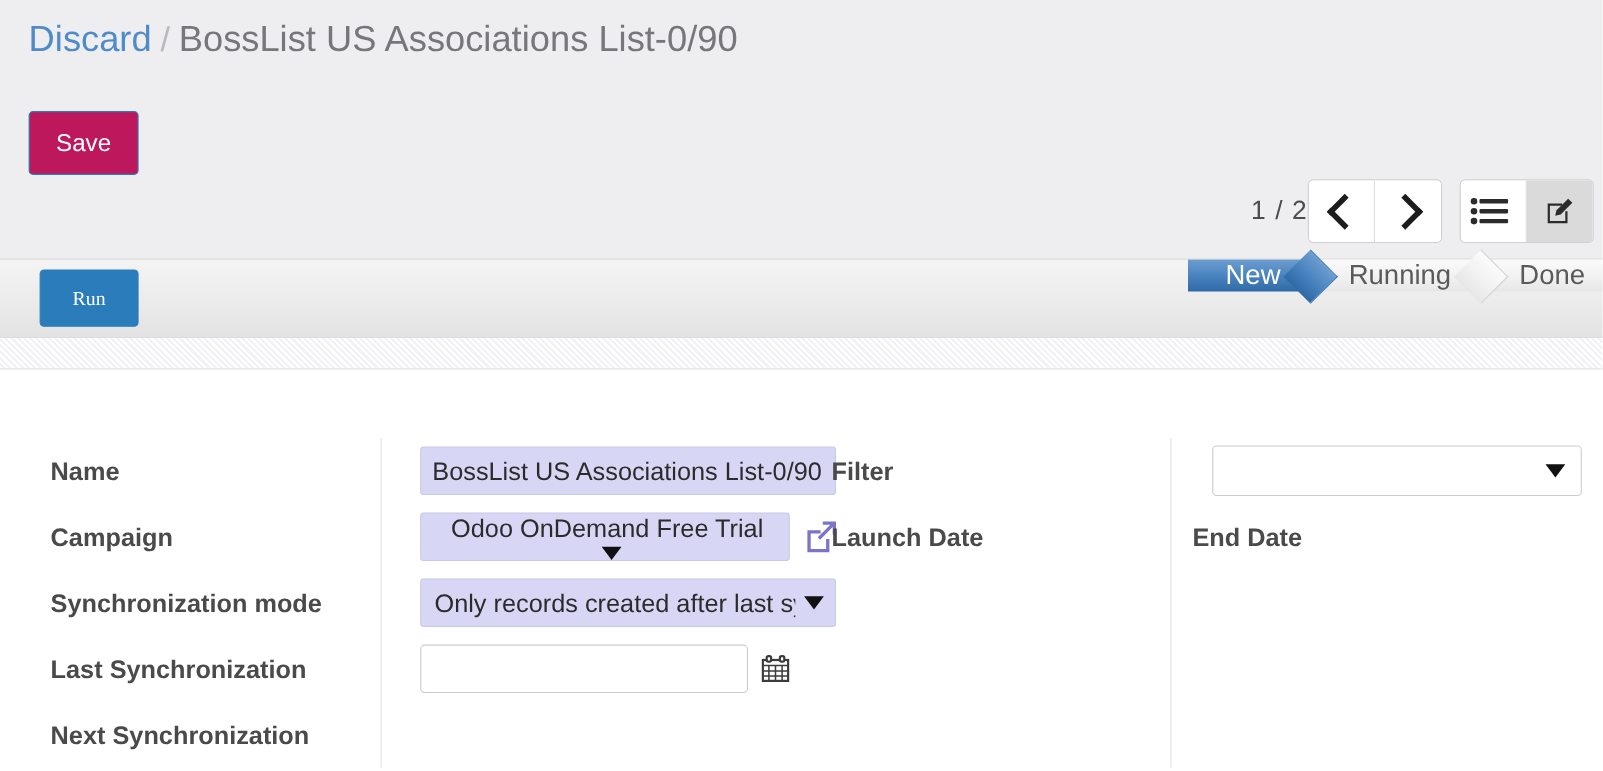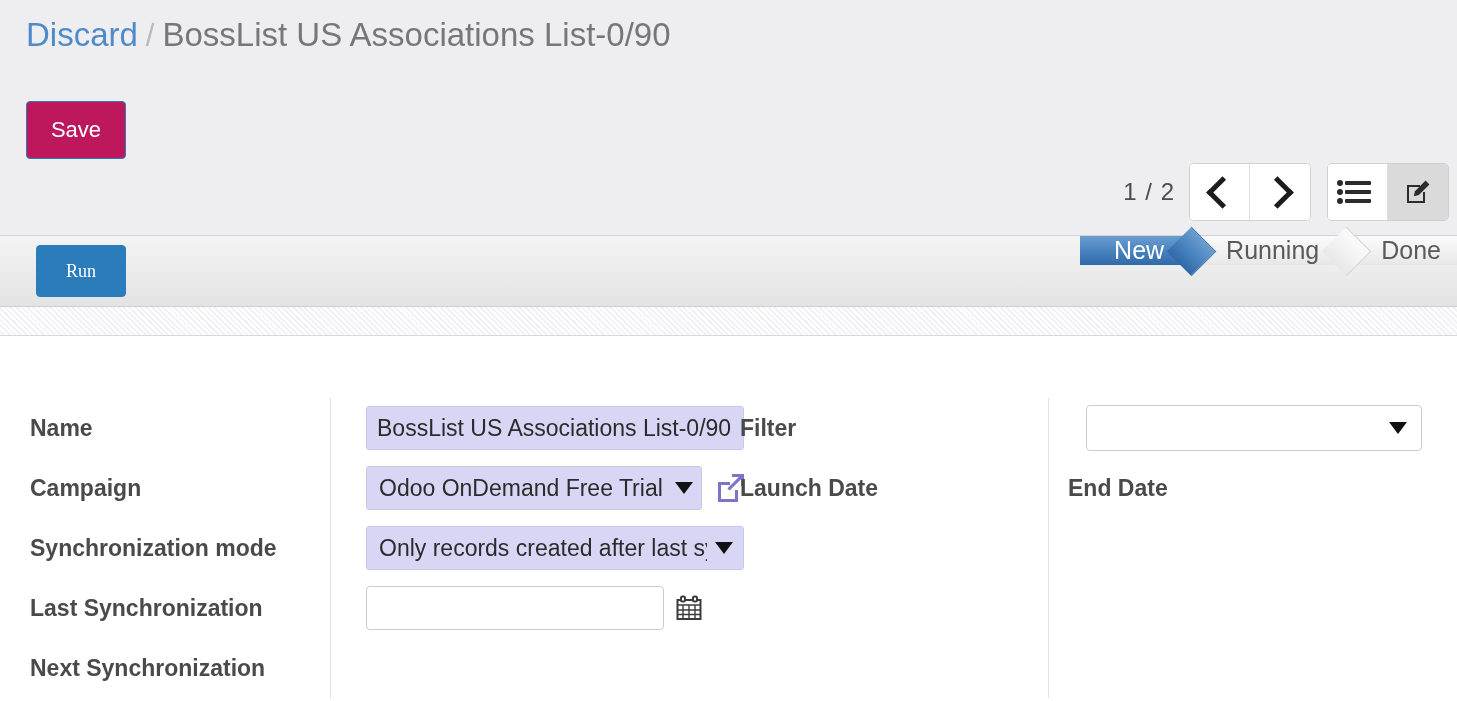--- a/index.html
+++ b/index.html
@@ -98,21 +98,20 @@
     align-items: center;
     gap: 16px;
   }
   .pager {
     display: flex;
     align-items: center;
   }
   .pager-counter {
     font-size: 24px;
     color: #4c4c4c;
-    margin-right: 14px;
     letter-spacing: 1px;
     white-space: nowrap;
   }
   .btn-group {
     display: flex;
     border: 1px solid #d0d0d0;
     border-radius: 5px;
     overflow: hidden;
     background: #ffffff;
   }
@@ -256,20 +255,21 @@
   
   .sheet {
     position: relative;
     background: #ffffff;
     padding-top: 62px;
     height: 304px;
     box-sizing: border-box;
   }
   .form-cols {
     display: flex;
+    margin-left: 16px;
   }
   .col {
     position: relative;
     display: grid;
     align-content: start;
   }
   .col-left {
     width: 740px;
     grid-template-columns: 318px 1fr;
     row-gap: 0;
@@ -340,21 +340,21 @@
     color: #2b2b2b;
     height: 44px;
     box-sizing: border-box;
     display: flex;
     align-items: center;
     padding: 0 8px 0 12px;
     cursor: pointer;
     overflow: hidden;
     white-space: nowrap;
   }
-  .select-campaign { width: 336px; }
+  .select-campaign { width: 336px; flex-direction: column; }
   .select-sync { width: 378px; justify-content: center; padding-right: 10px; }
   .select-req .sel-text {
     overflow: hidden;
     text-overflow: clip;
     white-space: nowrap;
     flex: 1;
   }
   .select-sync .sel-text { flex: 0 1 auto; }
   .caret {
     margin-left: 8px;

